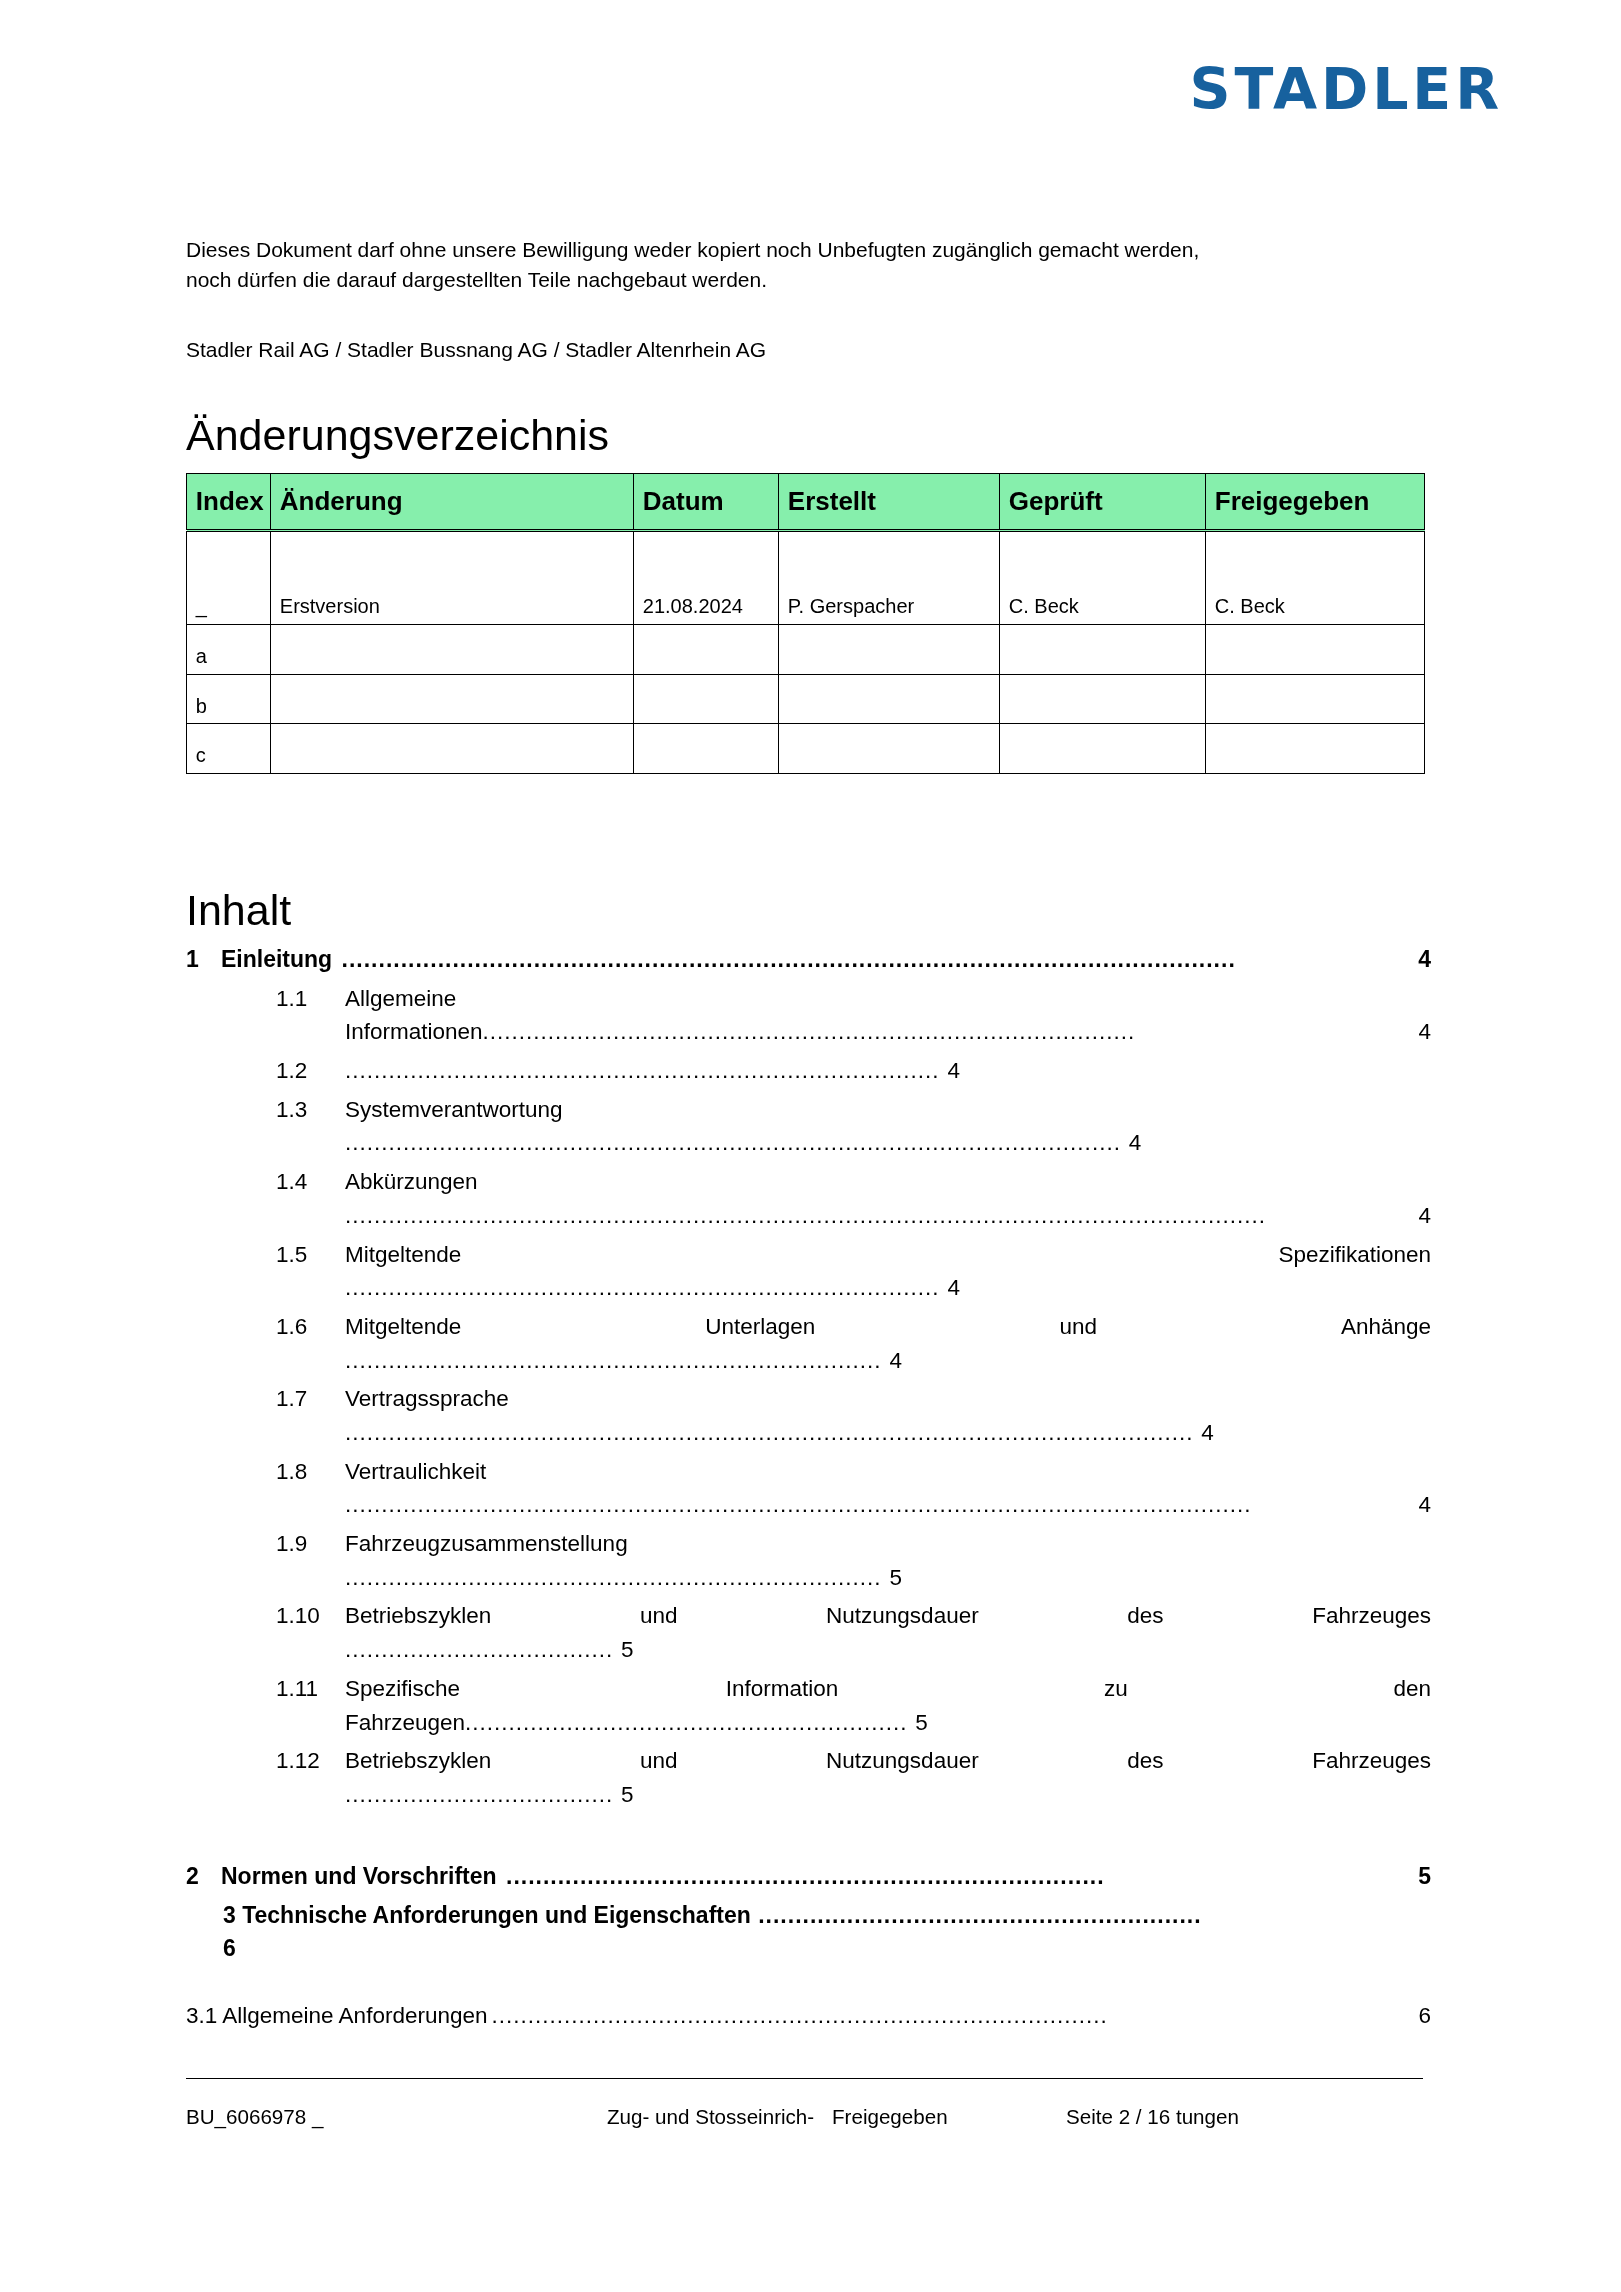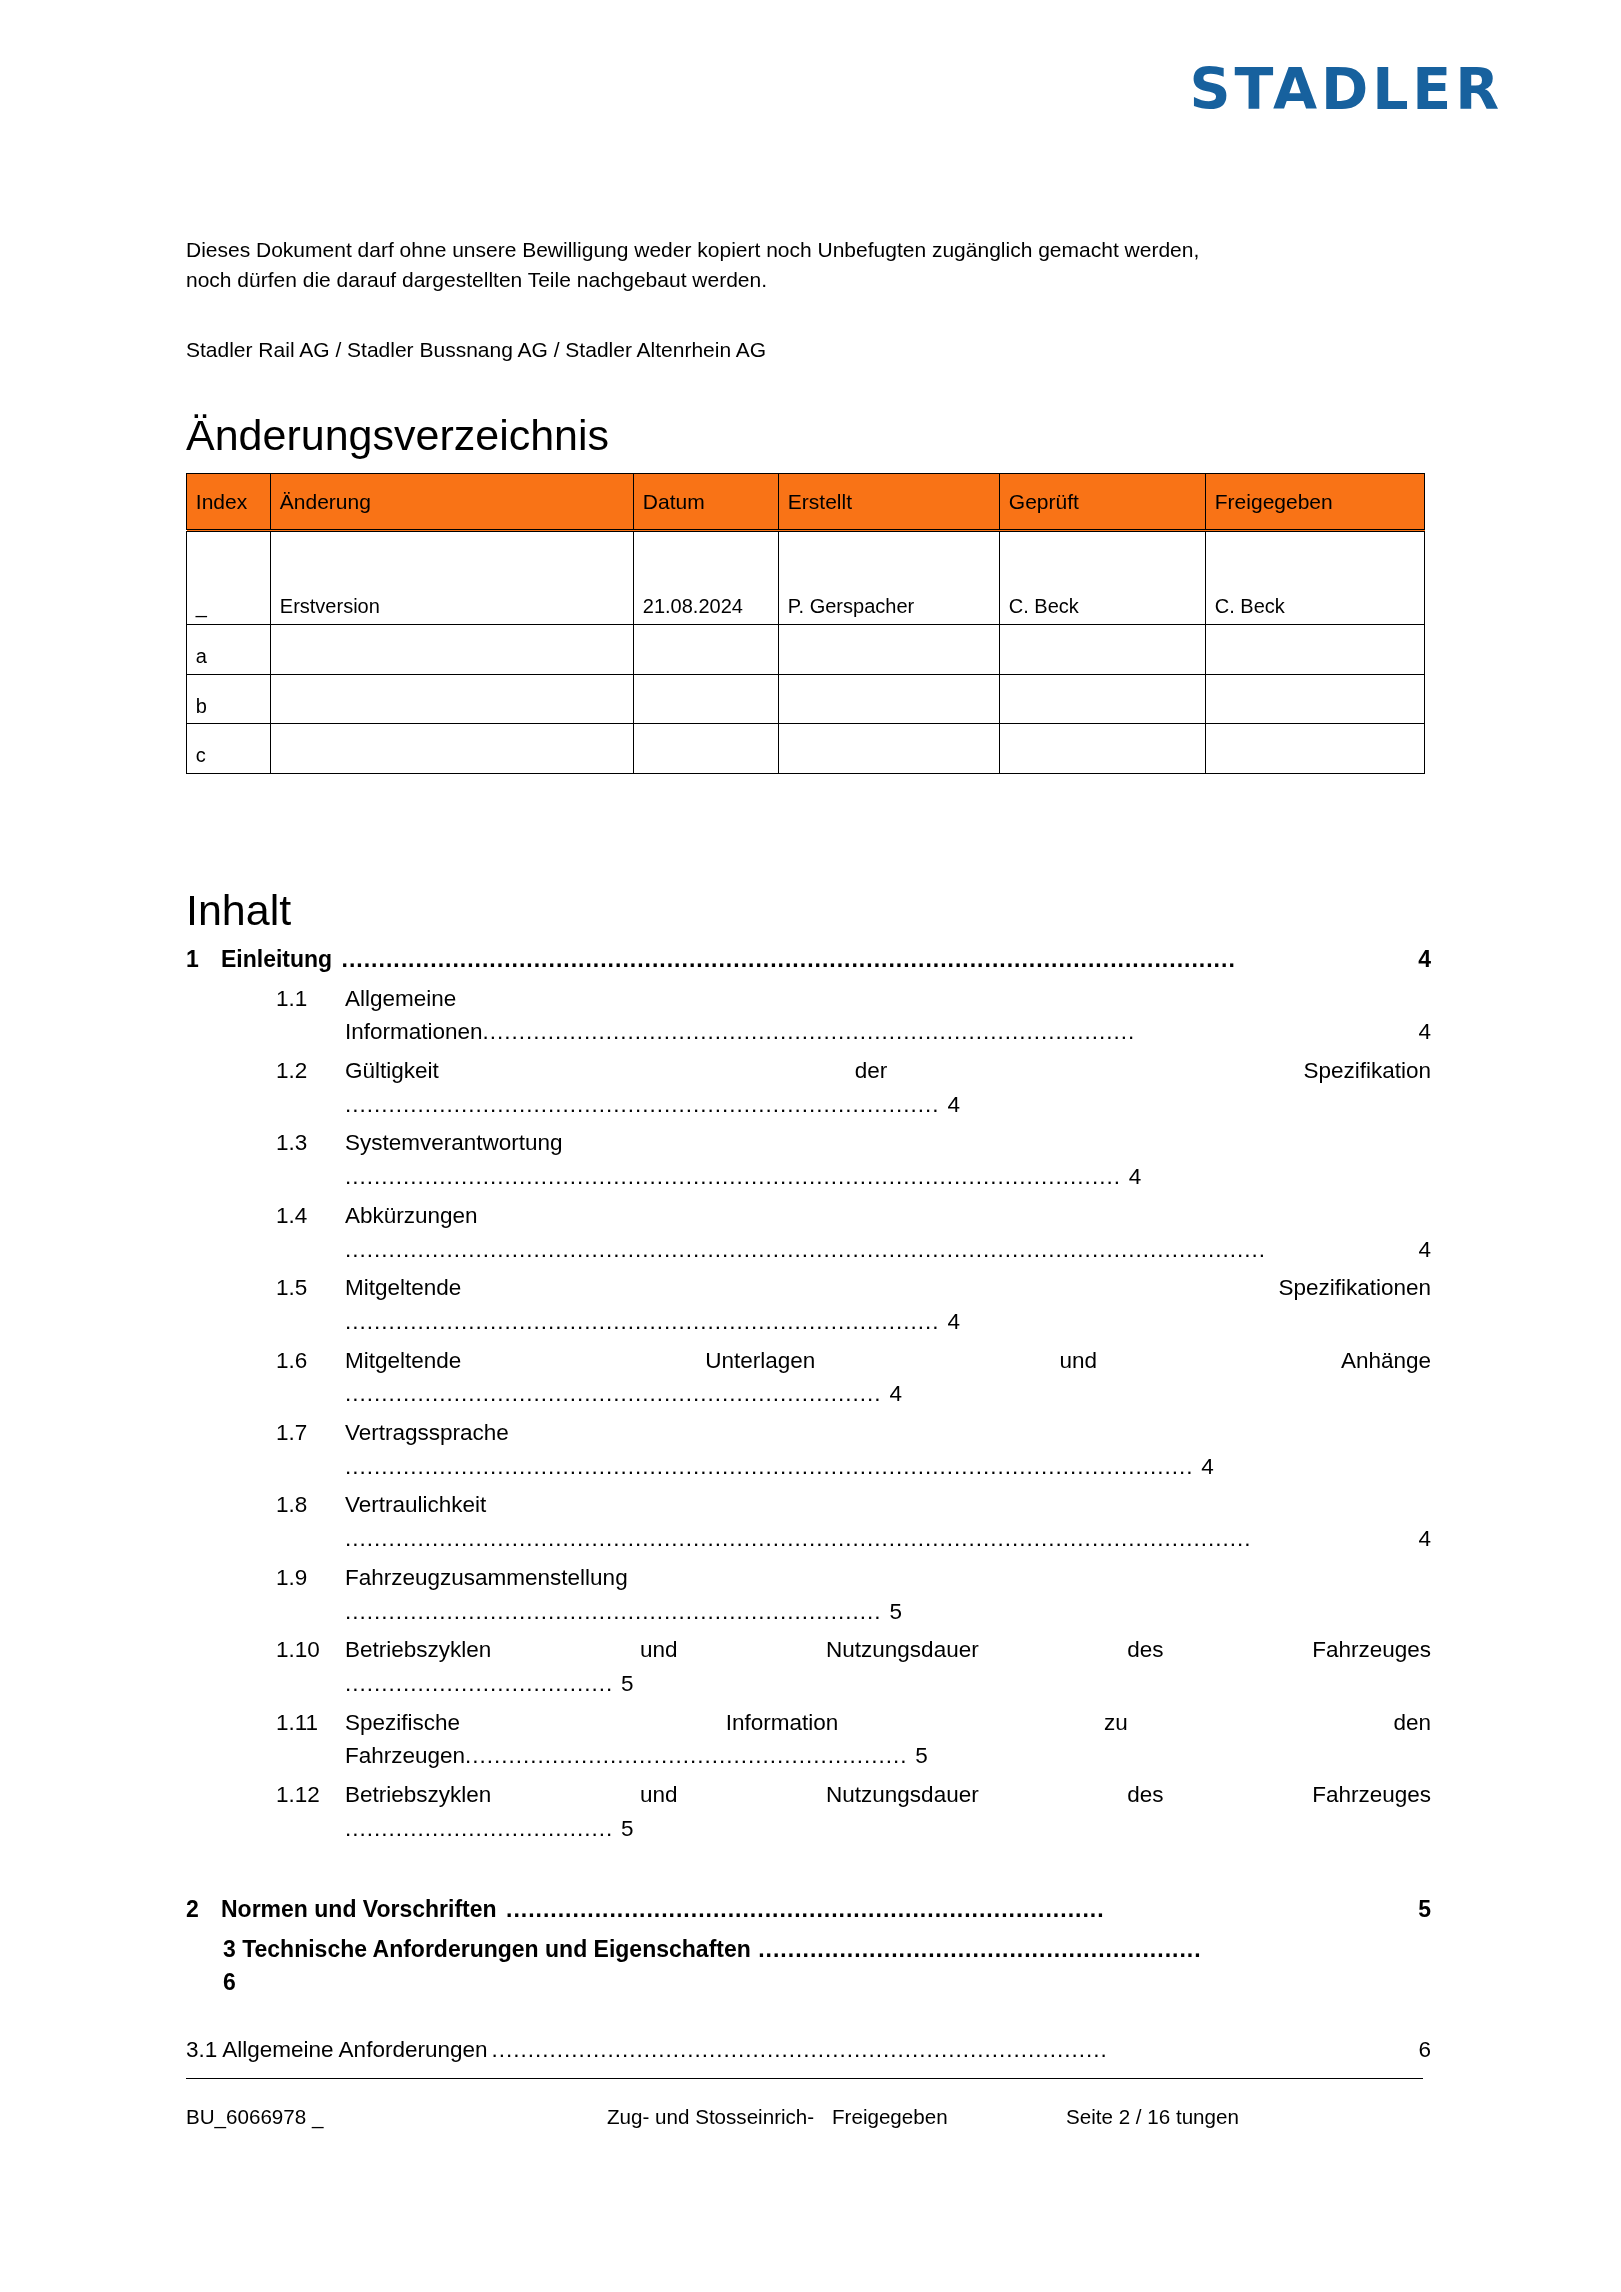--- a/index.html
+++ b/index.html
@@ -74,23 +74,23 @@
   }
   table.change-table th,
   table.change-table td {
     border: 1.5px solid #000;
     padding: 5.9px 8.8px;
     font-size: 20px;
     vertical-align: bottom;
     text-align: left;
   }
   table.change-table thead th {
-    background: #f97316;
-    font-weight: normal;
-    font-size: 21px;
+    background: #86efac;
+    font-weight: bold;
+    font-size: 26px;
     height: 43px;
     vertical-align: middle;
   }
   table.change-table thead tr th {
     border-bottom: 3.9px double #000;
   }
   .col-index { width: 84px; }
   .col-change { width: 363px; }
   .col-date { width: 145px; }
   .col-created { width: 221px; }
@@ -324,25 +324,20 @@
             <span class="lead">Informationen</span>
             <span class="dots">..........................................................................................</span>
             <span class="pg">4</span>
           </div>
         </div>
       </div>
 
       <div class="toc-l2">
         <span class="num">1.2</span>
         <div class="body">
-          <div class="line1">
-            <span class="seg">Gültigkeit</span>
-            <span class="seg">der</span>
-            <span class="seg">Spezifikation</span>
-          </div>
           <div class="line2">
             <span class="dots" style="flex:0 1 auto;">..................................................................................</span>
             <span class="pg">4</span>
           </div>
         </div>
       </div>
 
       <div class="toc-l2">
         <span class="num">1.3</span>
         <div class="body">

